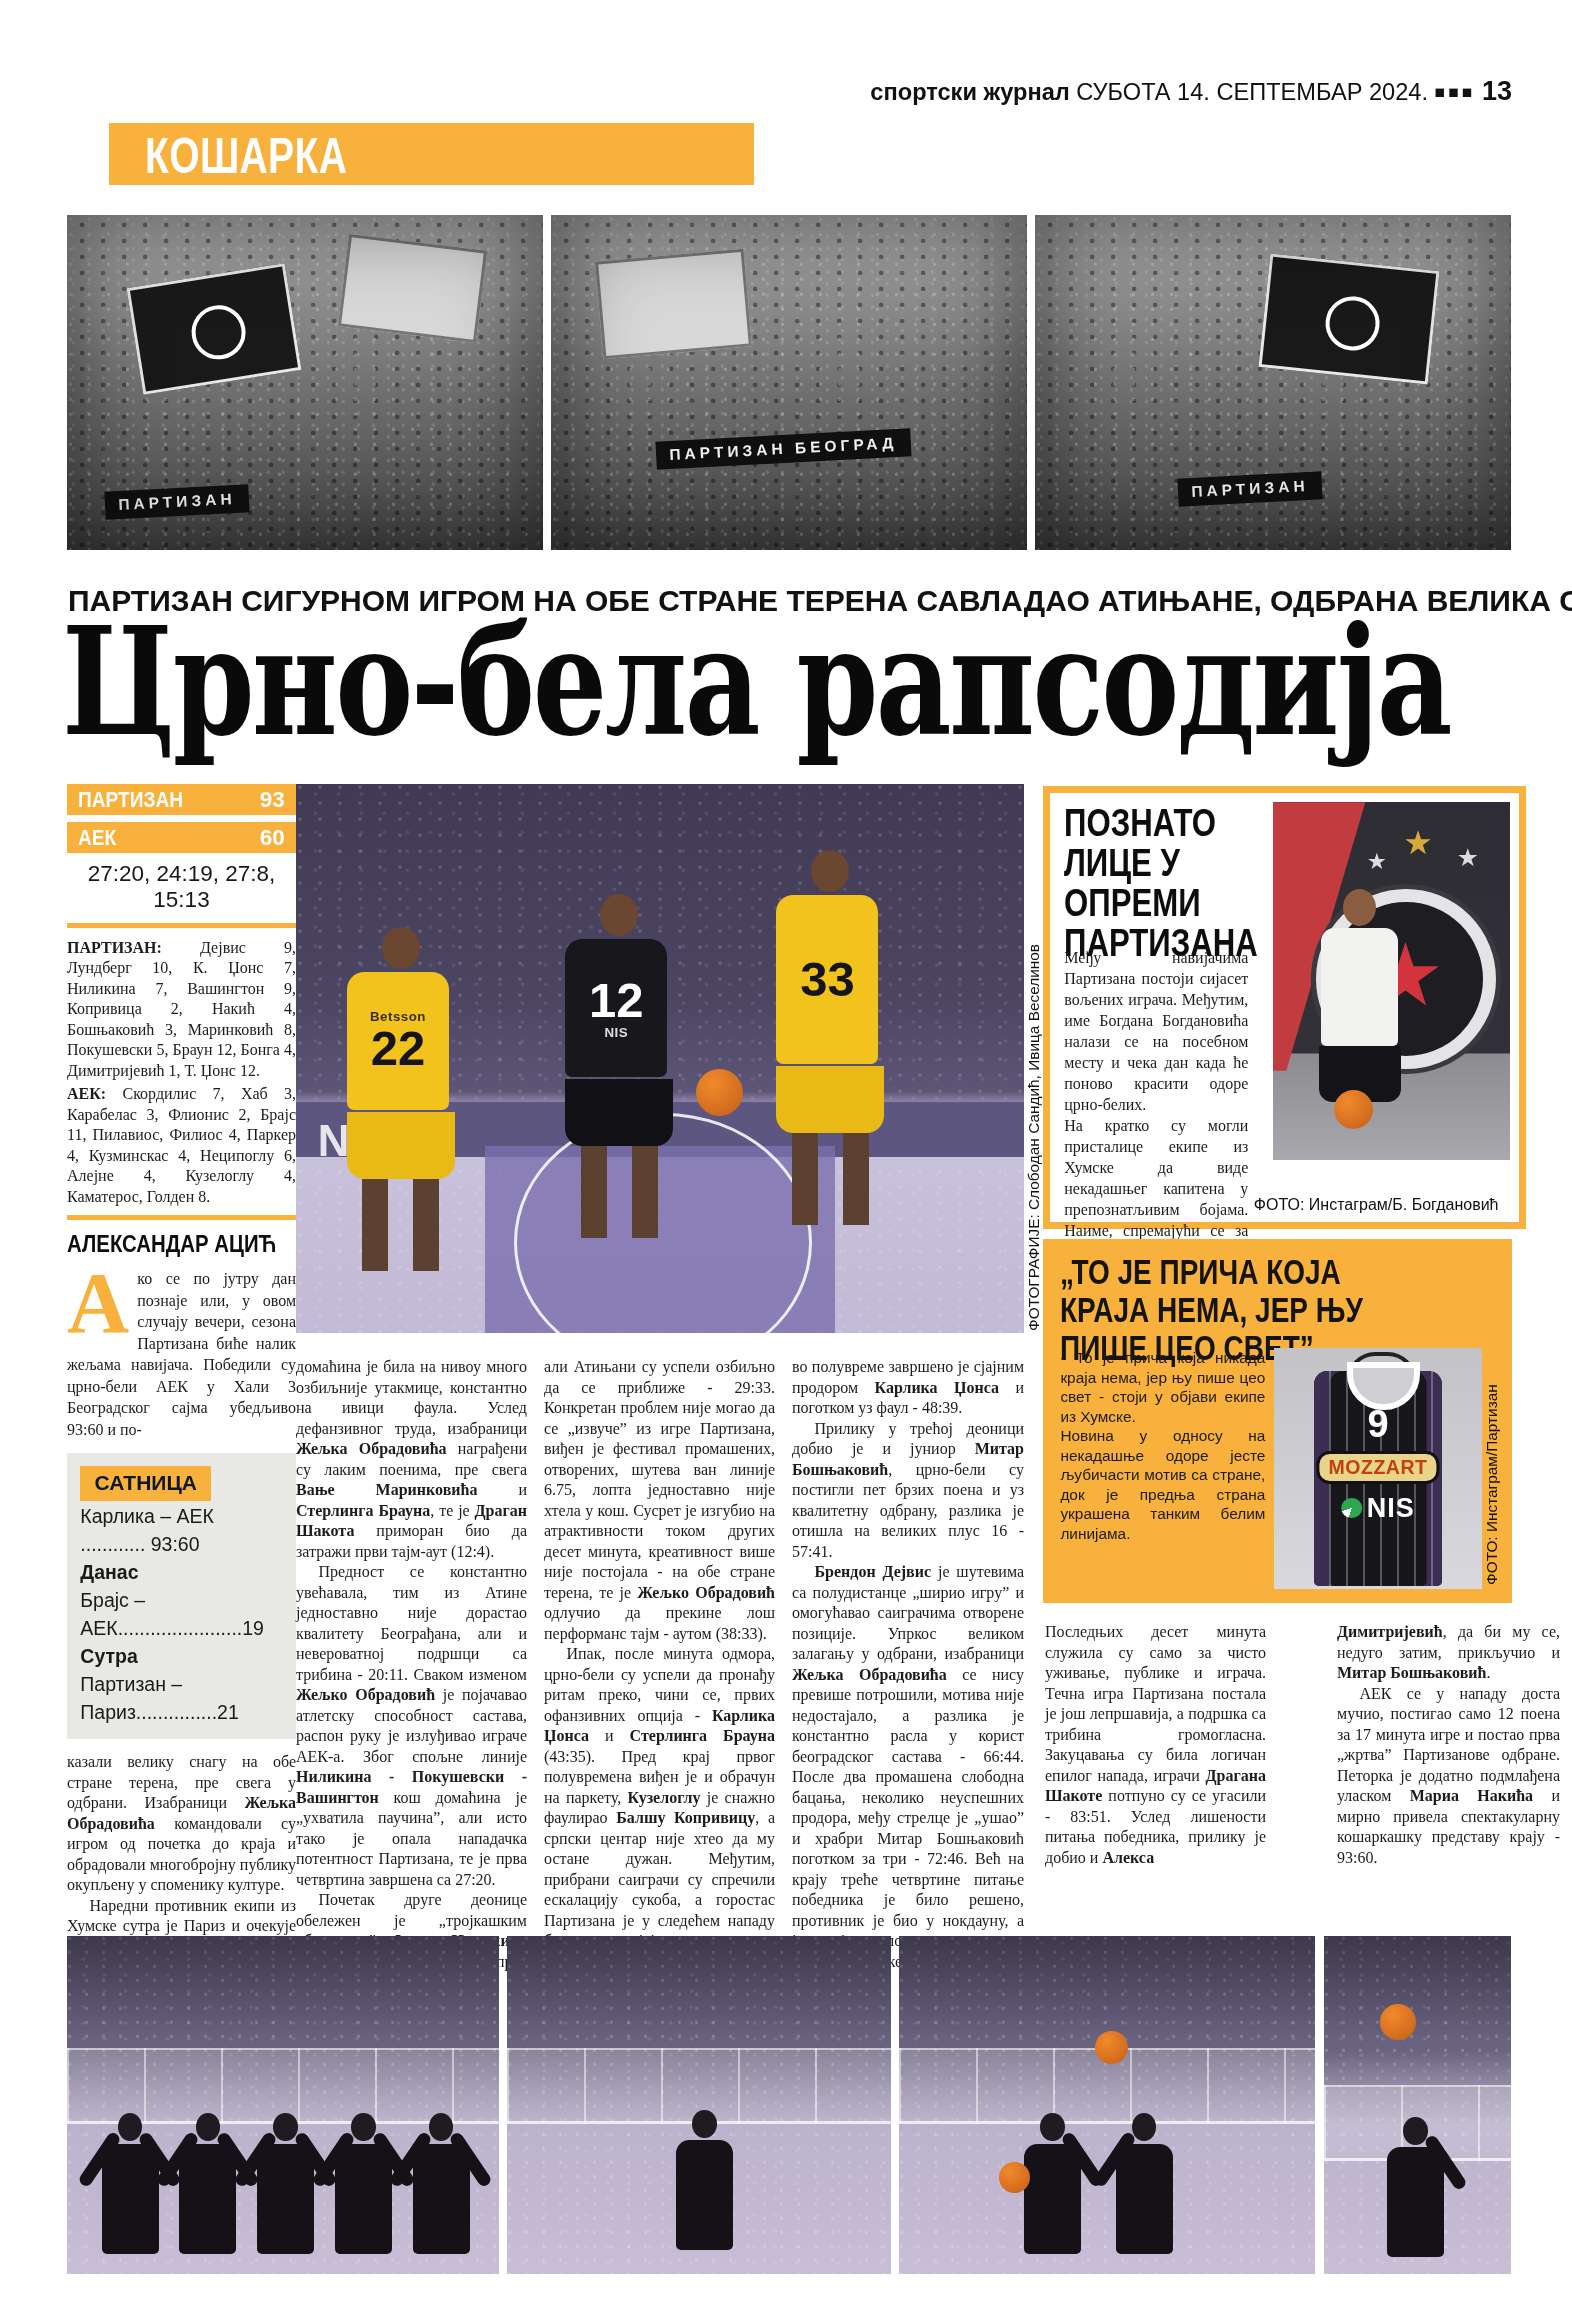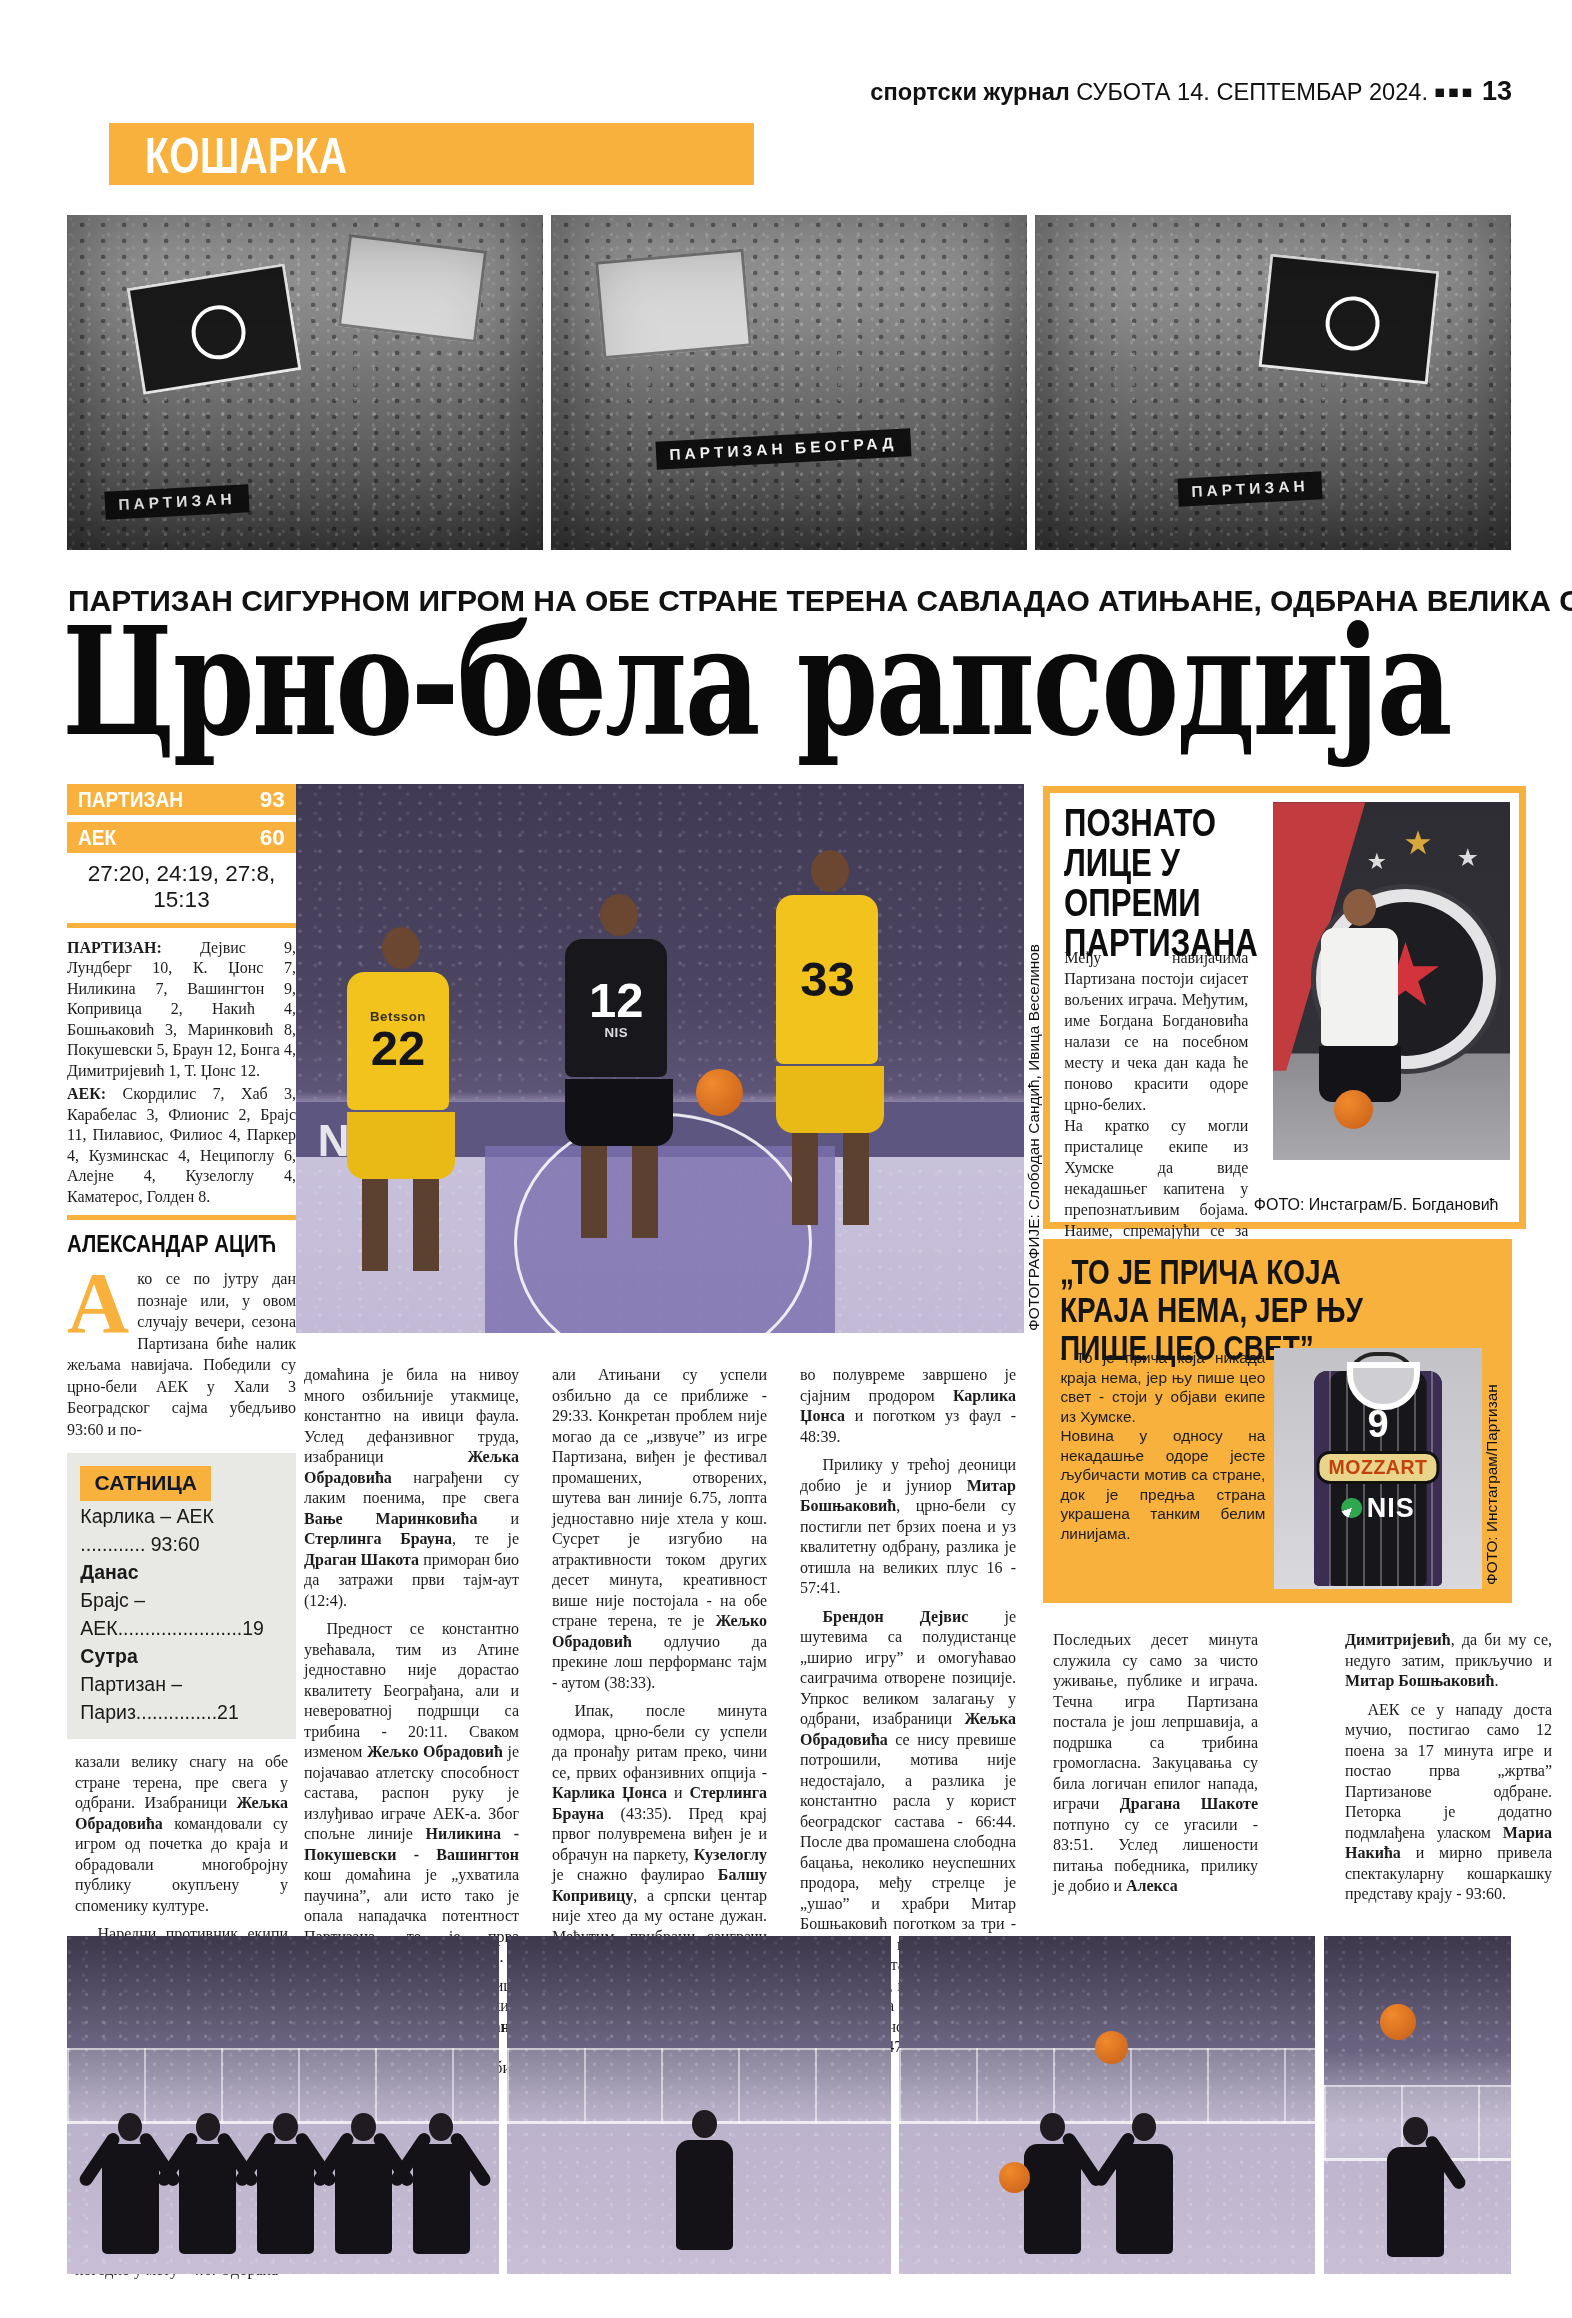--- a/index.html
+++ b/index.html
@@ -57,21 +57,21 @@
     color:#0e0e0e;margin:3.1px 0 10.2px;}
   .lead{font-size:16px;line-height:21.5px;text-align:justify;}
   .dropcap{float:left;font-family:"Liberation Serif",serif;font-weight:700;font-size:86px;
     line-height:61px;color:#F8B13C;padding:5.1px 8.2px 0 0;}
   .schedule{background:#E8E8E5;margin:13.3px 0 13.3px;padding:12.3px 13.3px 13.3px;}
   .schedule .stitle{display:inline-block;background:#F8B13C;color:#0f172a;
     font-family:"Liberation Sans",sans-serif;font-weight:700;font-size:21px;
     padding:5.1px 14.3px 6.1px;margin-bottom:1px;}
   .sch-row{font-family:"Liberation Sans",sans-serif;font-size:19.5px;line-height:28px;color:#1a1a1a;}
   .sch-row.bold{font-weight:700;}
-  .bodytext p{margin:8px;font-size:16px;line-height:20.5px;text-align:justify;text-indent:22.5px;}
+  .bodytext p{margin:0;font-size:16px;line-height:20.5px;text-align:justify;text-indent:22.5px;}
   .bodytext p:first-child{text-indent:0;}
   .flush p{text-indent:0 !important;}
 
   
   .main-photo{left:296px;top:784px;width:728px;height:549px;overflow:hidden;background:
     radial-gradient(circle at 20% 20%,rgba(255,255,255,.15) 0 1.5px,transparent 2px) 0 0/20px 16px,
     radial-gradient(circle at 65% 35%,rgba(255,255,255,.10) 0 1.5px,transparent 2px) 4.6px 3.6px/23px 19px,
     linear-gradient(180deg,#403a54 0%,#4d4663 40%,#5d5576 56%,#8d84a8 58%,#cac3dc 60%,#c2bad6 100%);}
   .main-photo .apron{position:absolute;left:0;right:0;top:58%;height:10%;background:#5d5680;}
   .main-photo .key{position:absolute;left:26%;top:66%;width:48%;height:34%;background:#7a6fae;opacity:.8;}

